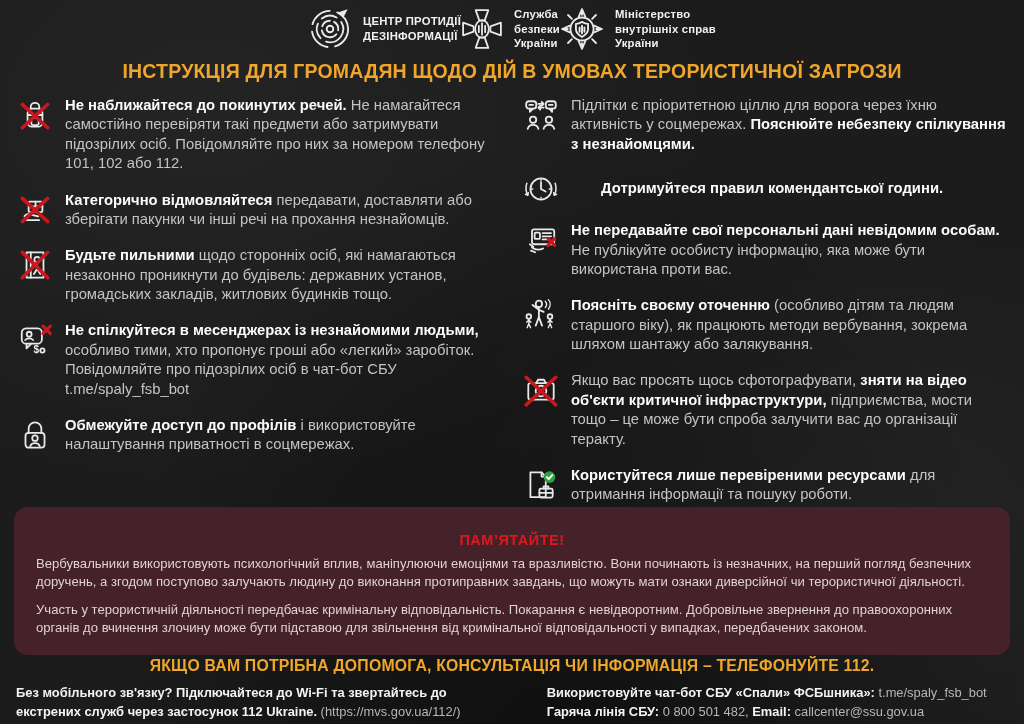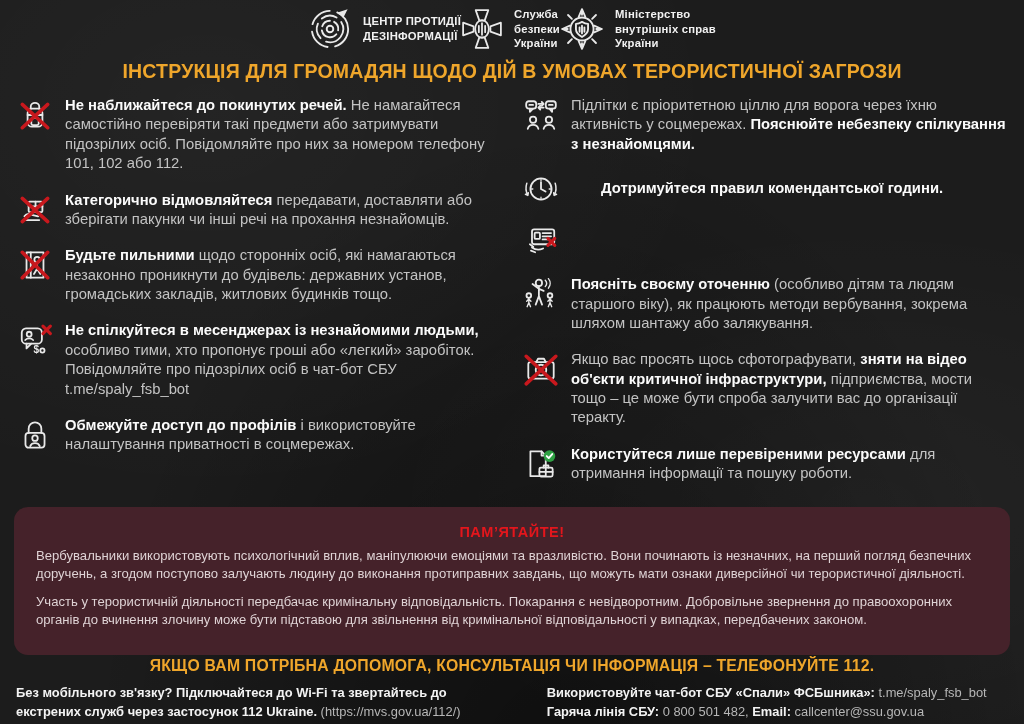--- a/index.html
+++ b/index.html
@@ -30,21 +30,21 @@
   .item.center .icon-cell{align-items:center;padding-top:0;}
   .item p{margin:0;font-size:14.8px;line-height:1.31;color:#c3c3c3;}
   .item p b{color:#fbfbfb;font-weight:700;}
   svg.glyph{stroke:#e9e9e9;stroke-width:1.7;fill:none;stroke-linecap:round;stroke-linejoin:round;}
   svg.glyph .cross{stroke:#c8181d;stroke-width:3.4;}
   svg.glyph .cross-sm{stroke:#c8181d;stroke-width:3;}
   svg.glyph .filled{fill:#e9e9e9;stroke:none;}
   
   .remember{position:absolute;left:14px;right:14px;top:507px;height:148px;box-sizing:border-box;
     background:#45222a;border-radius:14px;padding:9px 22px 0;}
-  .remember h2{margin:8px 0 7px;text-align:center;color:#e3161c;font-size:14.5px;font-weight:800;letter-spacing:.5px;}
+  .remember h2{margin:16px 0 7px;text-align:center;color:#e3161c;font-size:14.5px;font-weight:800;letter-spacing:.5px;}
   .remember p{margin:0 0 9px;color:#dfd3d5;font-size:13.1px;line-height:1.4;}
   
   .help-line{position:absolute;top:657px;left:0;right:0;text-align:center;
     color:#efa62b;font-size:15.8px;font-weight:700;letter-spacing:.2px;}
   .help-line b{font-weight:800;}
   
   .footer{position:absolute;top:684px;left:16px;right:16px;display:flex;justify-content:space-between;gap:40px;
     font-size:12.9px;line-height:1.45;color:#b6b6b6;align-items:center;}
   .footer .f-left{width:49%;}
   .footer .f-right{width:48%;margin-left:20px;}
@@ -213,20 +213,21 @@
       <div class="item">
         <span class="icon-cell">
           <svg class="glyph" width="36" height="36" viewBox="0 0 34 34" stroke-width="1.5">
             <rect x="8.5" y="7" width="21" height="14" rx="2"></rect>
             <rect x="11" y="10" width="5" height="6" rx="1"></rect>
             <path d="M18.5,10.5 h8 M18.5,13.5 h8 M18.5,16.5 h5"></path>
             <path d="M8.5,24 c3,2.3 7.5,2.3 10.5,1 M6.5,21 l3.2,2.4 M7.5,27 l4,1.6"></path>
             <path class="cross-sm" d="M23.5,15.5 L30,22 M30,15.5 L23.5,22"></path>
           </svg>
         </span>
+        <p><span></span><b>Не передавайте свої персональні дані невідомим особам.</b><span> Не публікуйте особисту інформацію, яка може бути використана проти вас.</span></p>
       </div>
 
       <div class="item">
         <span class="icon-cell">
           <svg class="glyph" width="36" height="36" viewBox="0 0 34 34" stroke-width="1.5">
             <circle cx="15" cy="6.5" r="3"></circle>
             <path d="M15,9.5 v9.5 M15,12 l-6,-4.5 M15,12 l4.5,2 M15,19 l-3,8 M15,19 l3,8"></path>
             <circle cx="5.5" cy="18.5" r="2.2"></circle>
             <path d="M5.5,20.7 v4.3 M5.5,25 l-1.6,4 M5.5,25 l1.6,4 M5.5,21.8 l-2,2 M5.5,21.8 l2,2" stroke-width="1.3"></path>
             <circle cx="25.5" cy="18.5" r="2.2"></circle>

